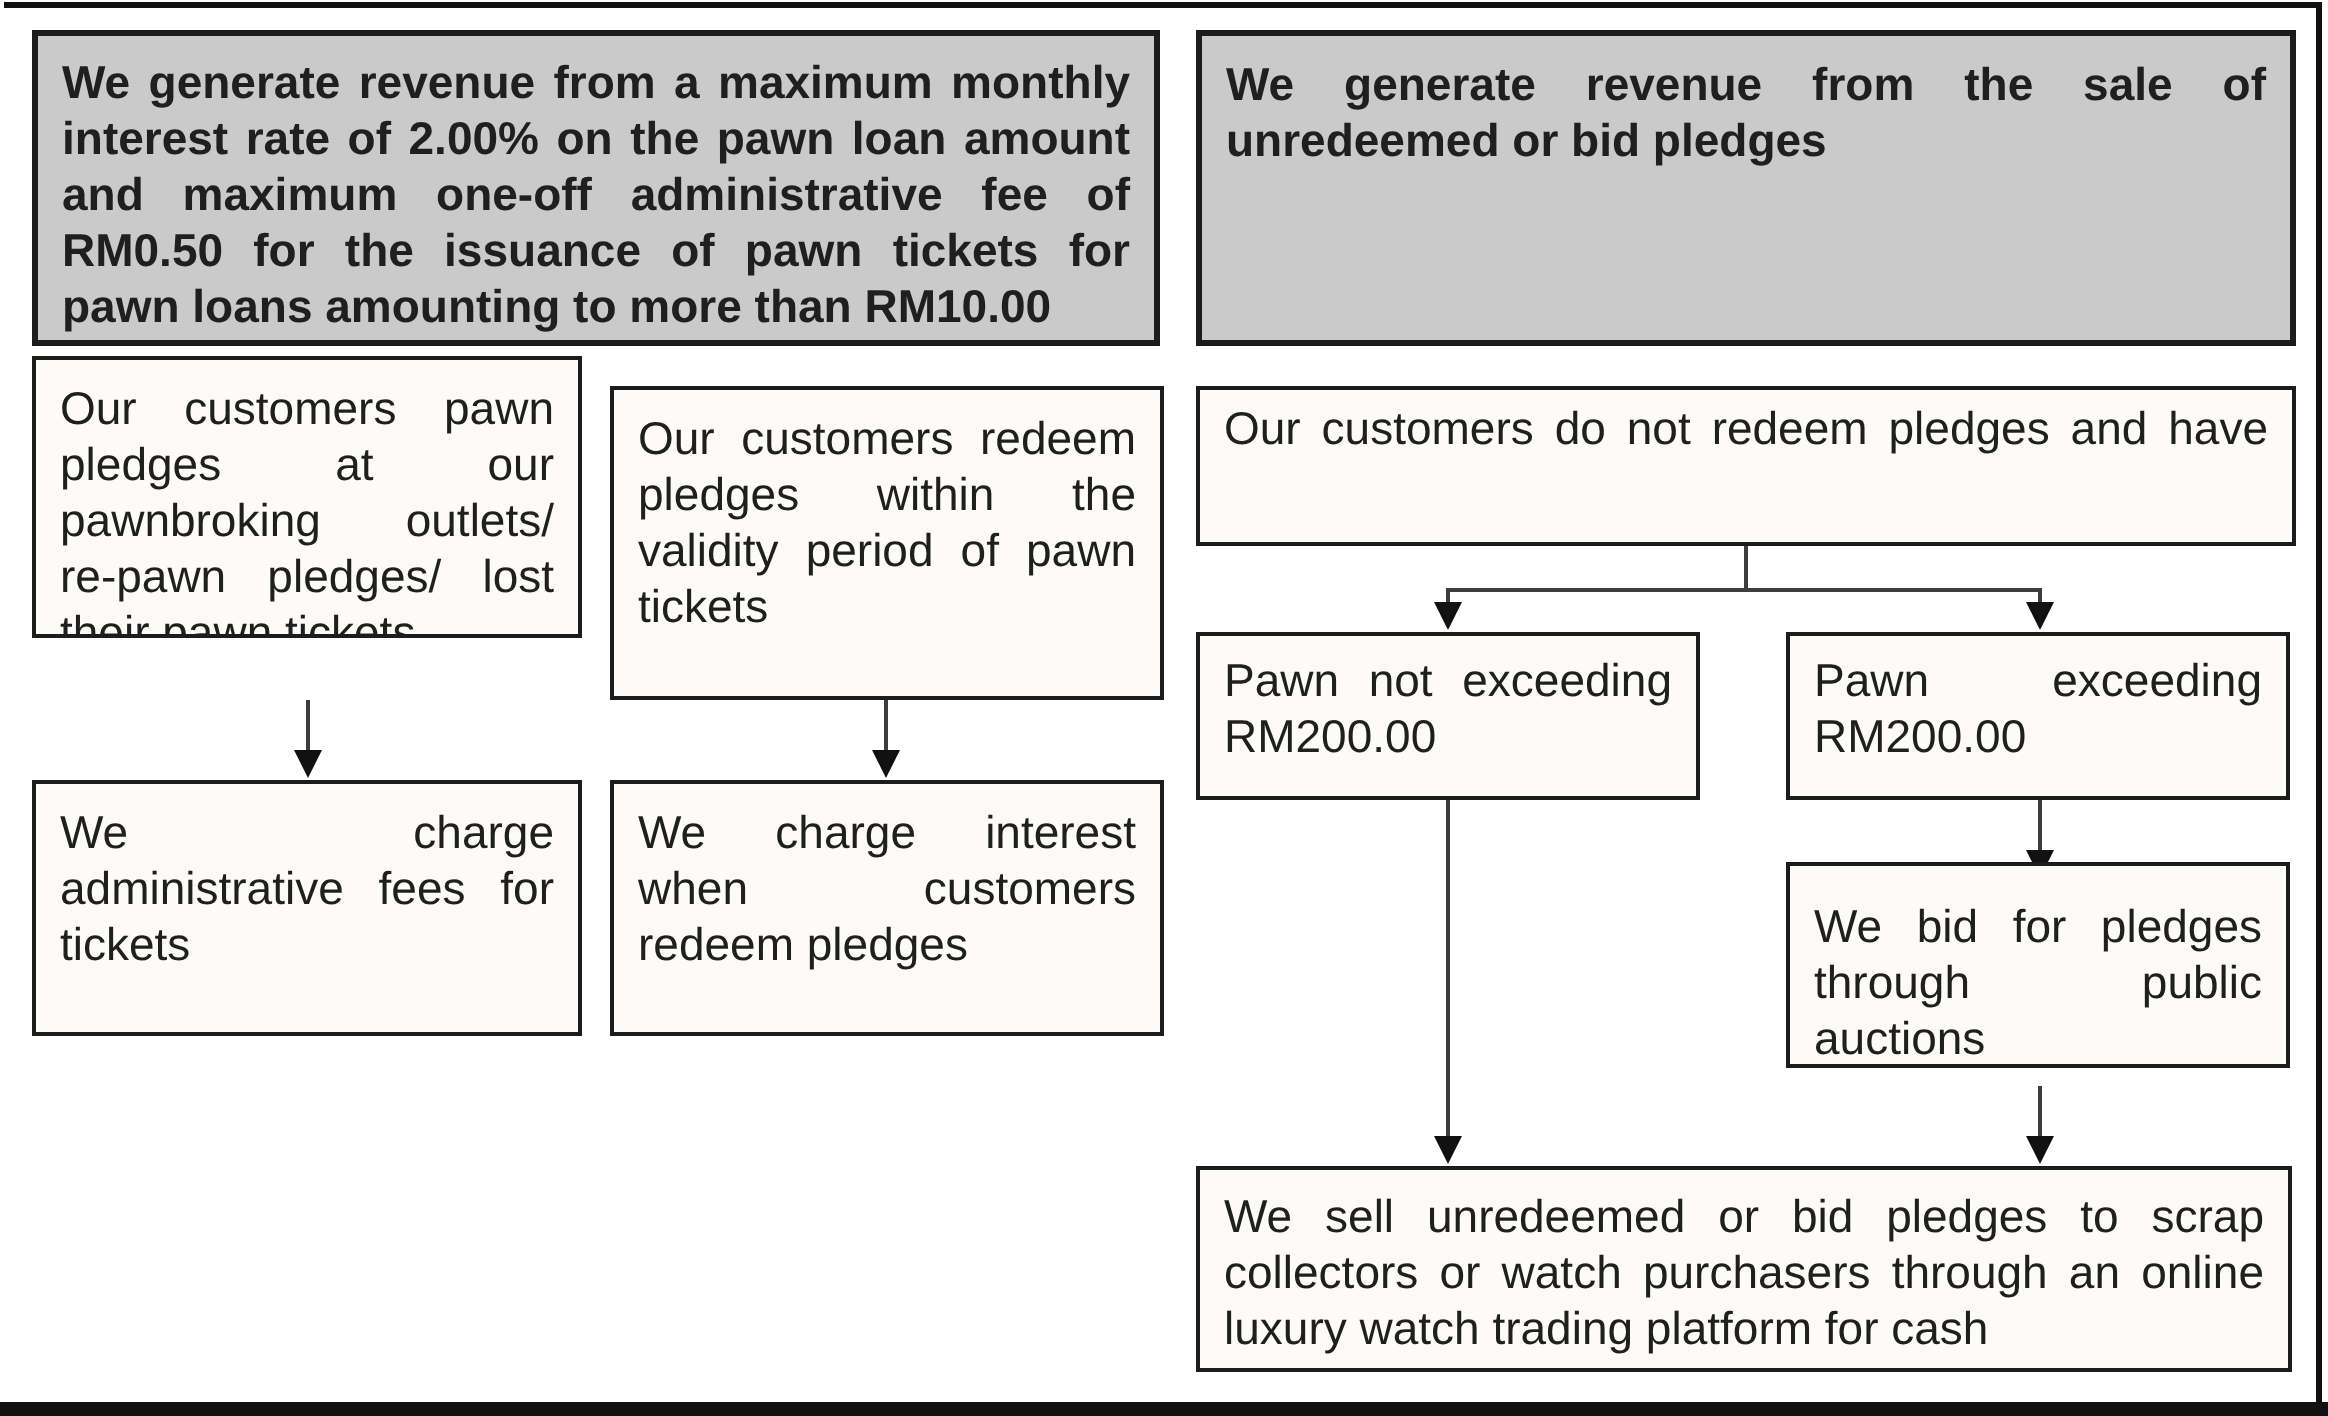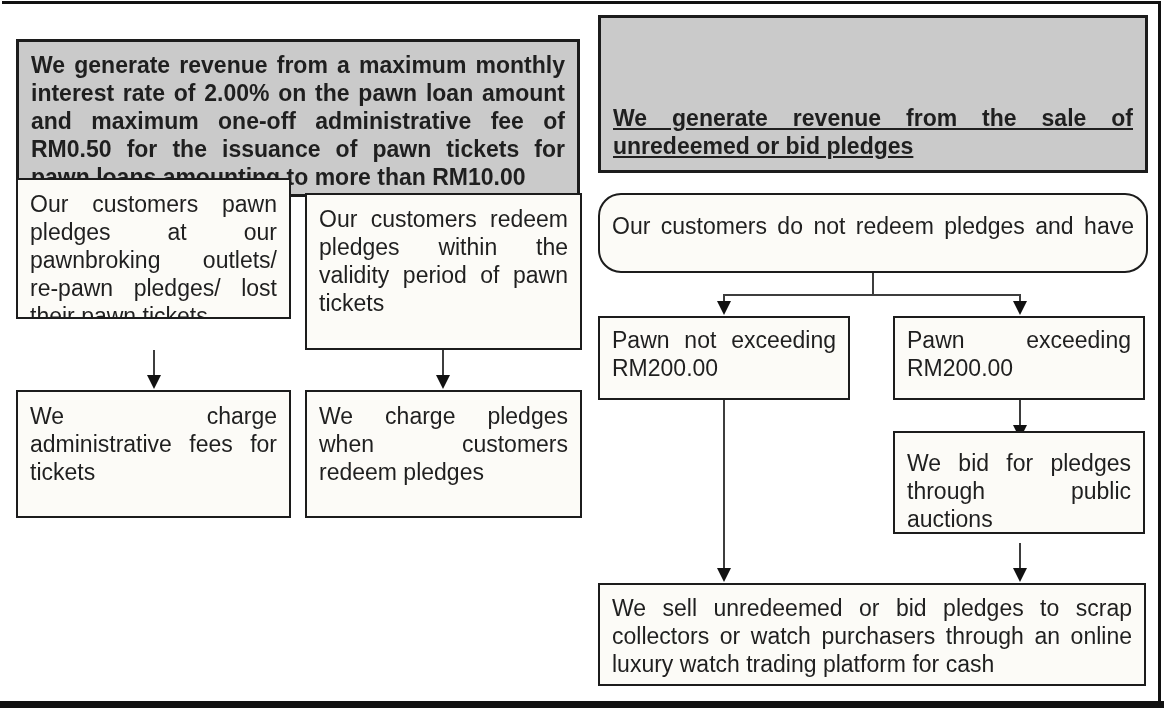--- a/index.html
+++ b/index.html
@@ -22,21 +22,21 @@
     background:var(--box-fill,#fcfbf7);
     border:2px solid var(--box-border,#1c1c1c);
     padding:10px 12px;
     overflow:hidden;
   }
   .box.hdr {
     background:var(--header-fill,#cacaca);
     border-width:3px;
     font-weight:bold;
   }
-  .box.vcenter { display:flex; flex-direction:column; justify-content:flex-end;text-decoration:underline; }
+  .box.vcenter { display:flex; flex-direction:column; justify-content:flex-start; }
 
   
   .tline {
     text-align:justify;
     text-align-last:justify;
     white-space:nowrap;
   }
   .tline.lastline { text-align-last:left; }
 
   
@@ -51,21 +51,21 @@
 </style>
 </head>
 <body>
 
 <div class="canvas" style="--page-bg: #ffffff; --frame: #111111; --header-fill: #cacaca; --box-fill: #fcfbf7; --box-border: #1c1c1c; --text: #1f1f1f; --arrow-line: #3d3d3d; --arrow-head: #111111;">
 
   <div class="bar" style="left:2px; top:1px; width:1158px; height:3px;"></div>
   <div class="bar" style="left:1158px; top:1px; width:3px; height:707px;"></div>
   <div class="bar" style="left:0px; top:701px; width:1164px; height:7px;"></div>
 
-  <div class="box hdr" style="left:16px; top:15px; width:564px; height:158px; padding-top:9px;margin-top:24px;">
+  <div class="box hdr" style="left:16px; top:15px; width:564px; height:158px; padding-top:9px;">
       <div class="tline">We generate revenue from a maximum monthly</div>
       <div class="tline">interest rate of 2.00% on the pawn loan amount</div>
       <div class="tline">and maximum one-off administrative fee of</div>
       <div class="tline">RM0.50 for the issuance of pawn tickets for</div>
       <div class="tline lastline">pawn loans amounting to more than RM10.00</div>
     </div>
 
   <div class="box" style="left:16px; top:178px; width:275px; height:141px;">
       <div class="tline">Our customers pawn</div>
       <div class="tline">pledges at our</div>
@@ -87,33 +87,33 @@
   <div class="vline" style="left:442px; top:350px; height:27px;"></div>
   <div class="ahead" style="left:436px; top:375px;"></div>
 
   <div class="box" style="left:16px; top:390px; width:275px; height:128px;">
       <div class="tline">We charge</div>
       <div class="tline">administrative fees for</div>
       <div class="tline lastline">tickets</div>
     </div>
 
   <div class="box" style="left:305px; top:390px; width:277px; height:128px;">
-      <div class="tline">We charge pledges</div>
+      <div class="tline">We charge interest</div>
       <div class="tline">when customers</div>
       <div class="tline lastline">redeem pledges</div>
     </div>
 
   <div class="box hdr vcenter" style="left:598px; top:15px; width:550px; height:158px;">
     <div>
         <div class="tline">We generate revenue from the sale of</div>
         <div class="tline lastline">unredeemed or bid pledges</div>
       </div>
   </div>
 
-  <div class="box" style="left:598px; top:193px; width:550px; height:80px; padding-top:17px;border-radius:23px;">
+  <div class="box" style="left:598px; top:193px; width:550px; height:80px; padding-top:5px;">
       <div class="tline">Our customers do not redeem pledges and have</div>
     </div>
 
   <div class="vline" style="left:872px; top:273px; height:23px;"></div>
   <div class="hline" style="left:723px; top:294px; width:298px;"></div>
   <div class="vline" style="left:723px; top:294px; height:9px;"></div>
   <div class="ahead" style="left:717px; top:301px;"></div>
   <div class="vline" style="left:1019px; top:294px; height:9px;"></div>
   <div class="ahead" style="left:1013px; top:301px;"></div>
 

